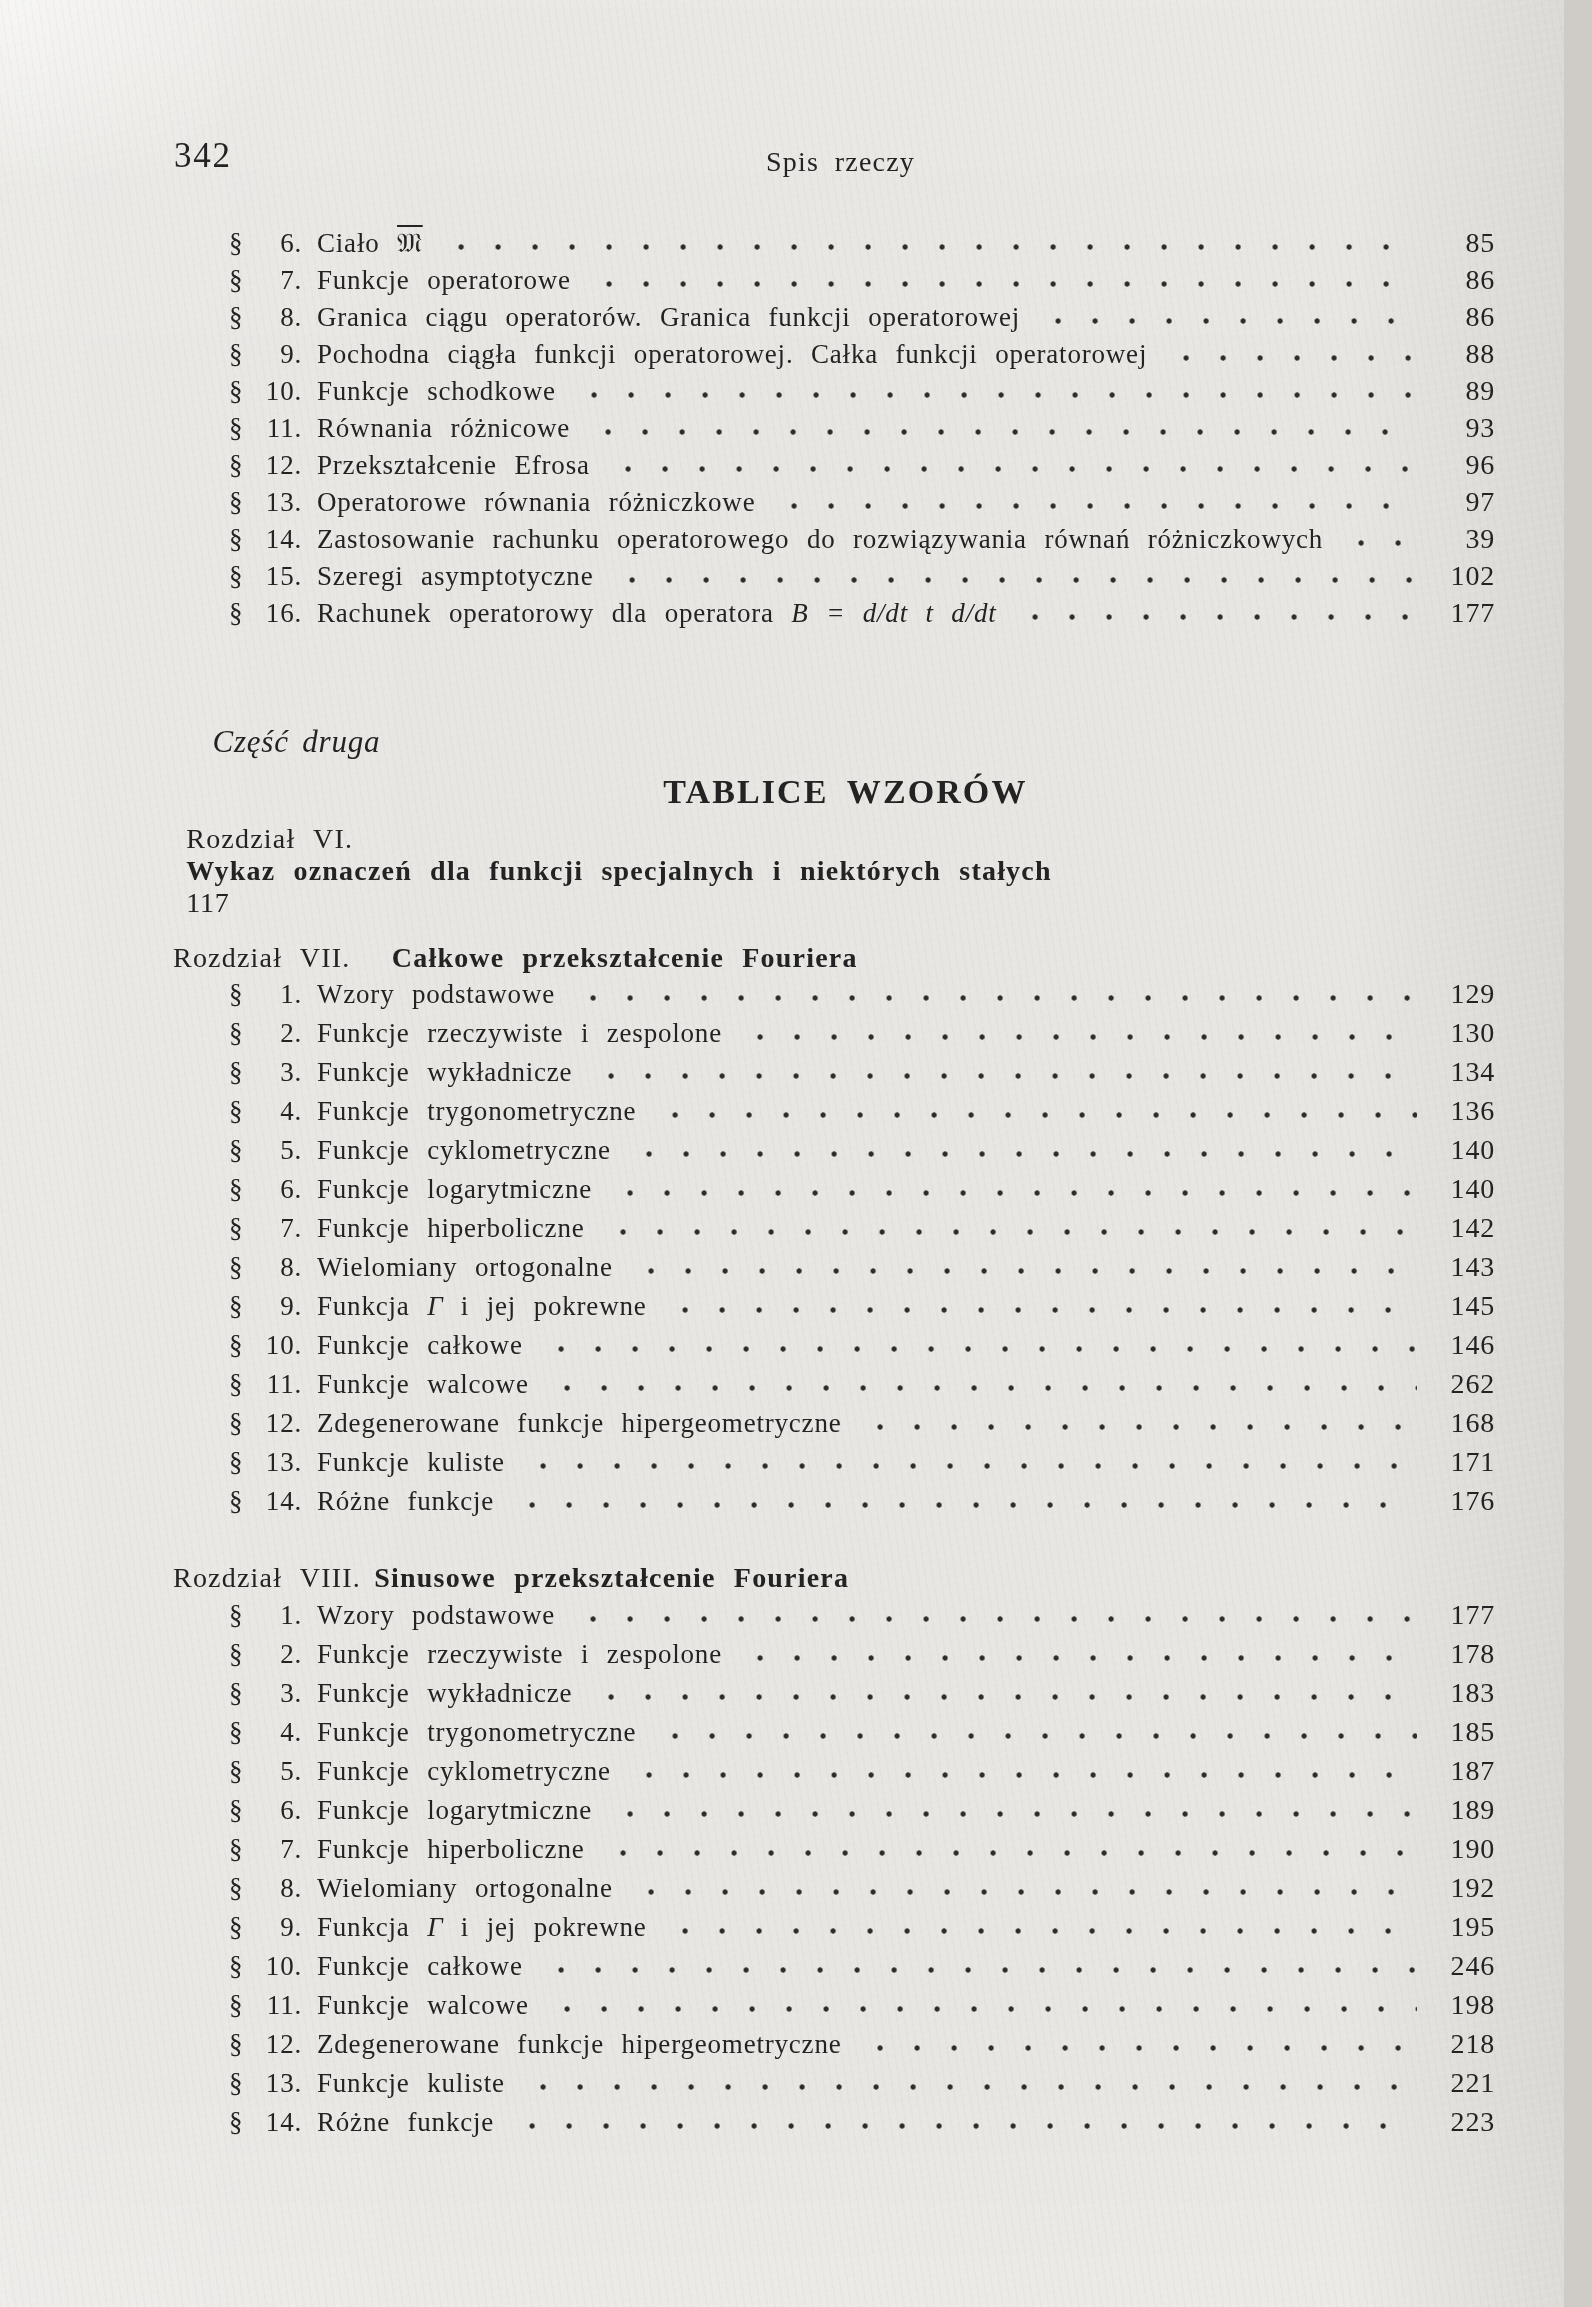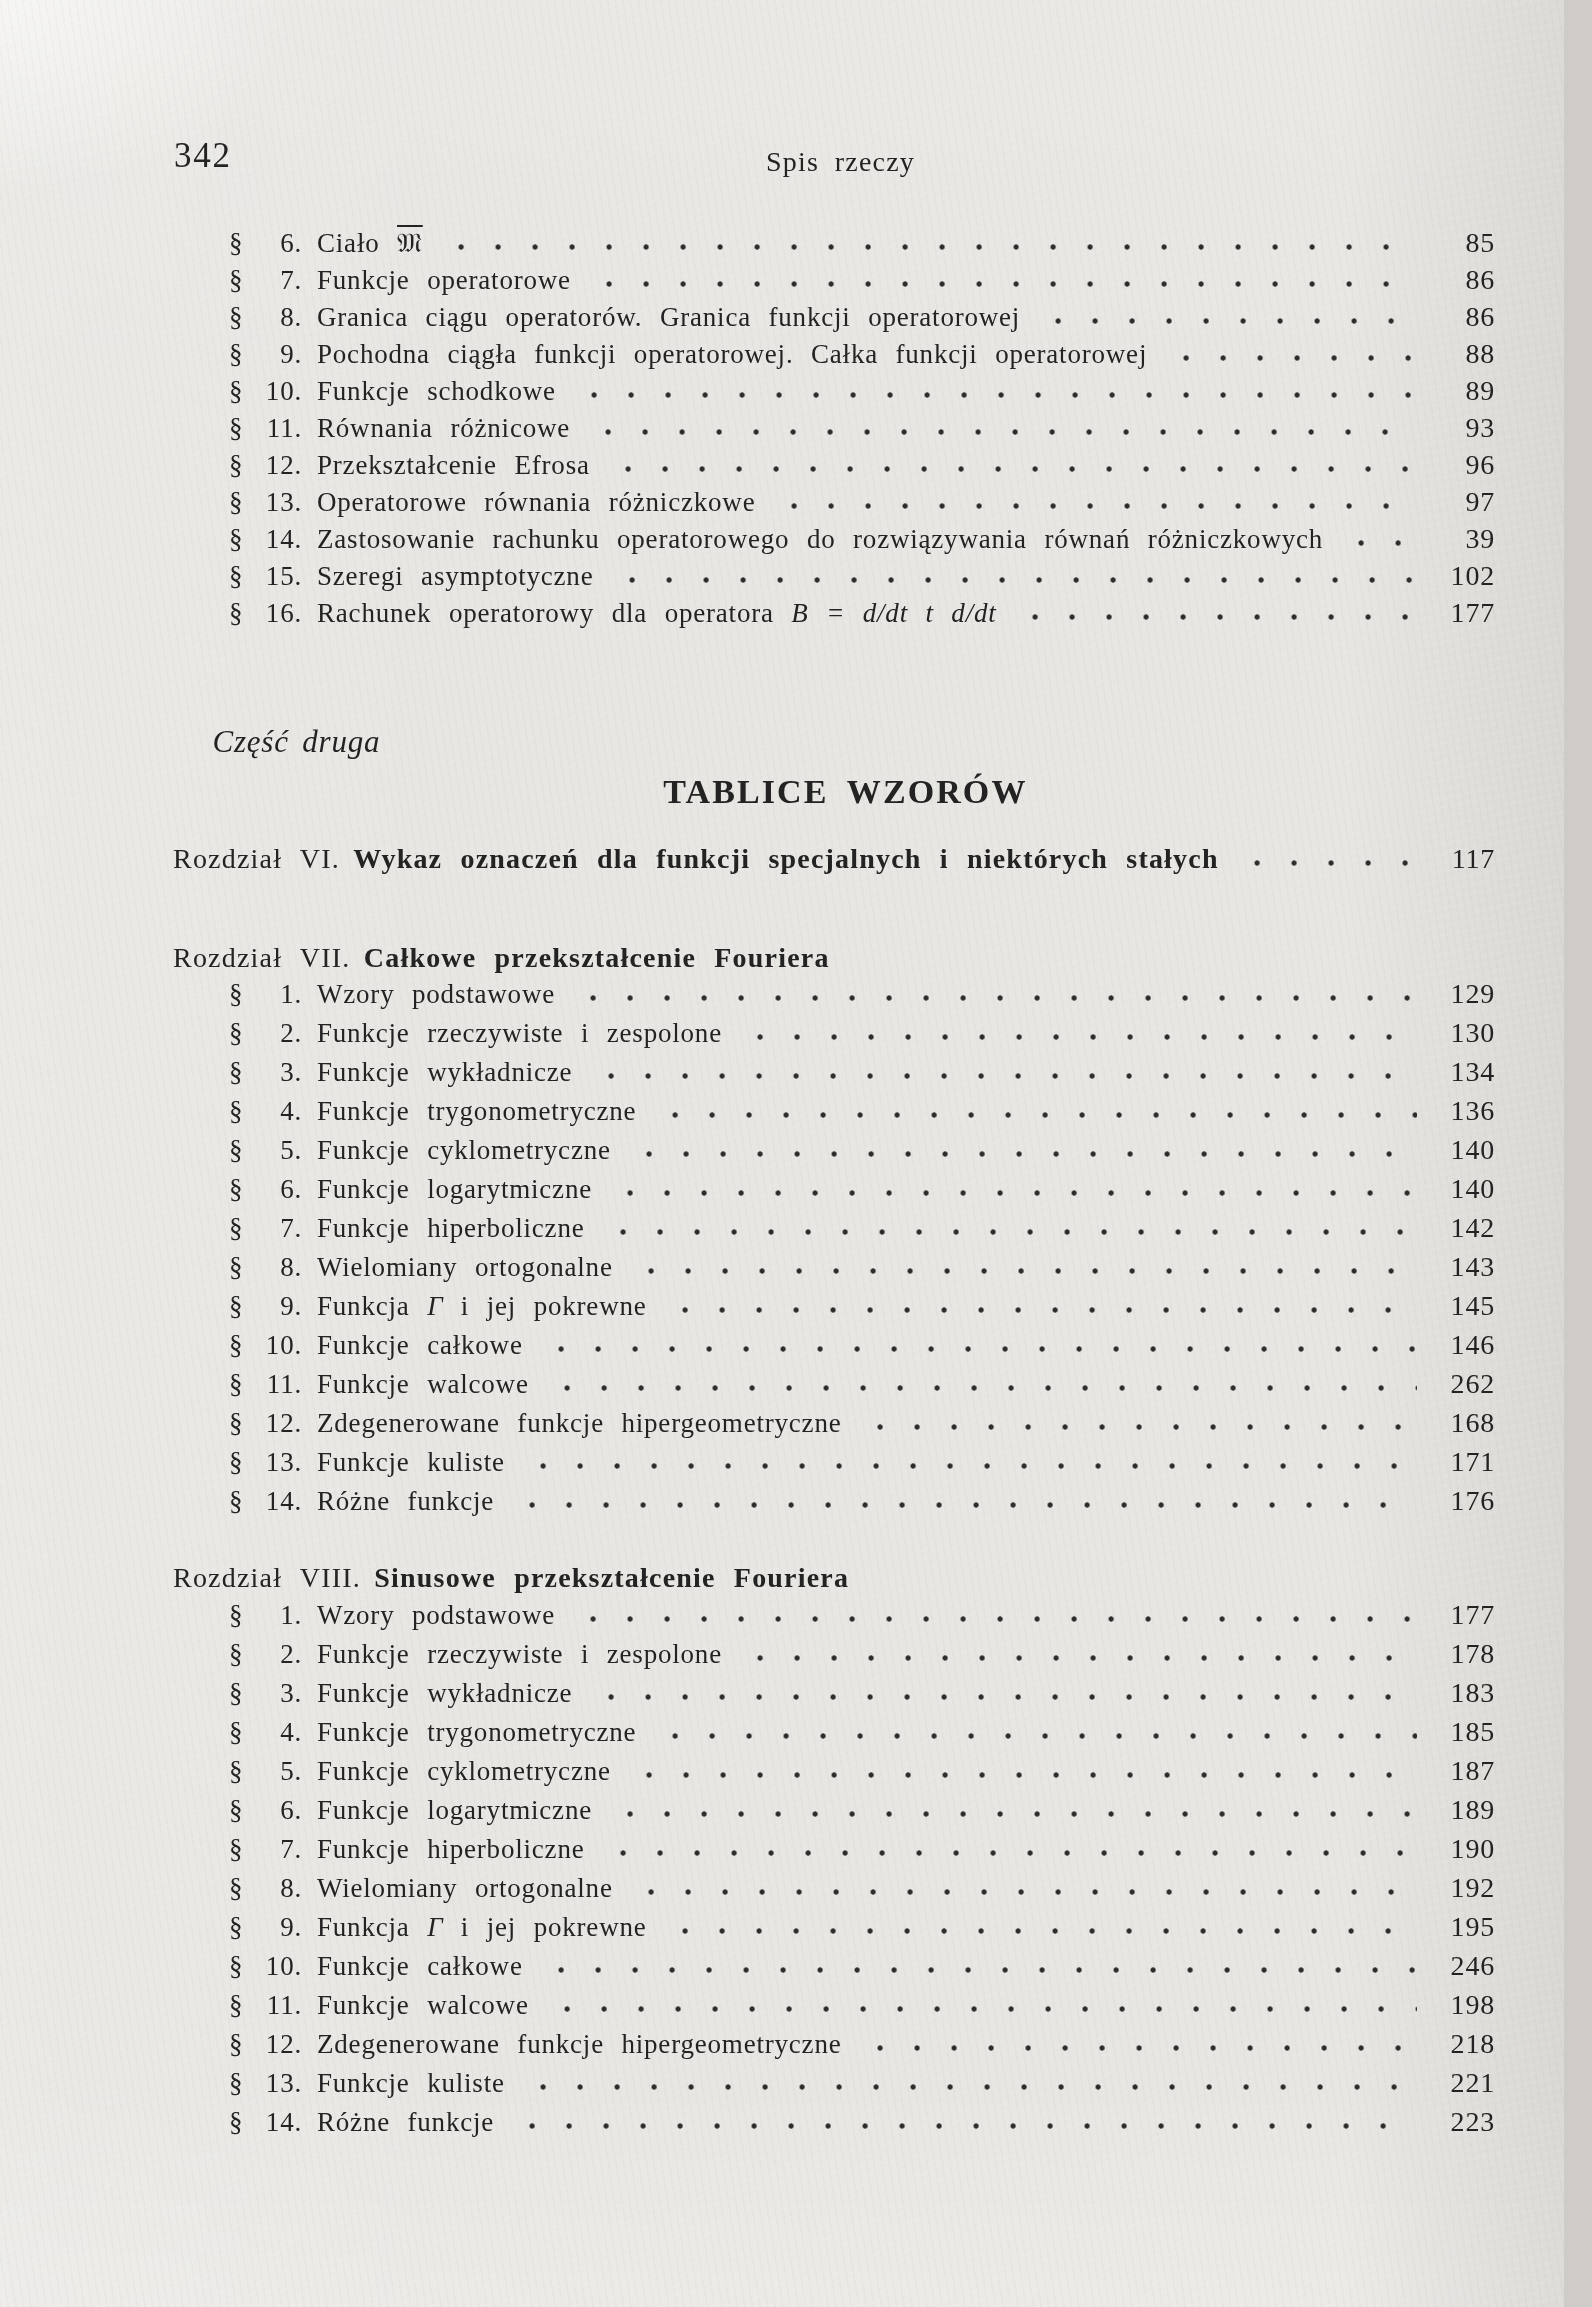--- a/index.html
+++ b/index.html
@@ -41,22 +41,22 @@
   }
   .pg{flex:0 0 70px;text-align:right;font-size:28px;letter-spacing:0.8px;}
 
   .math{font-style:italic;}
   .math.frak{font-style:normal;text-decoration:overline;font-family:"DejaVu Serif","DejaVu Sans",serif;}
 
   .part-subtitle{position:absolute;left:229px;top:724px;width:1266px;text-align:left;font-style:italic;font-size:31px;letter-spacing:0.8px;word-spacing:5px;transform:translateX(-16.6px);}
   .part-title{position:absolute;left:229px;top:773px;width:1266px;text-align:center;font-weight:bold;font-size:34px;letter-spacing:2.1px;word-spacing:8.3px;transform:translateX(-16.6px);}
 
   .chapline,.chaphead{position:absolute;left:173px;width:1322px;display:flex;align-items:baseline;height:38px;font-size:28px;letter-spacing:1.2px;word-spacing:10px;white-space:pre;}
-  #ch6-line{top:843px;}
-  #ch7-head{top:942px;}
+  #ch6-line{top:823px;flex-direction:column;}
+  #ch7-head{top:942px;gap:28px;}
   #ch8-head{top:1562px;}
   .chap-label{margin-right:13.3px;flex:0 0 auto;}
   .chap-title{font-weight:bold;flex:0 1 auto;white-space:pre;}
 </style>
 </head>
 <body>
 
 <div class="page">
 
   <div class="pageno">342</div>

